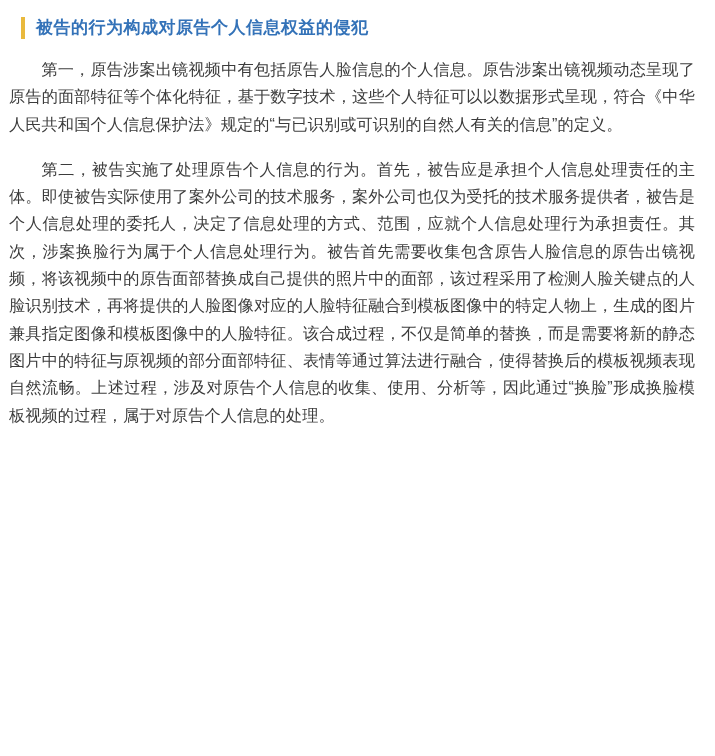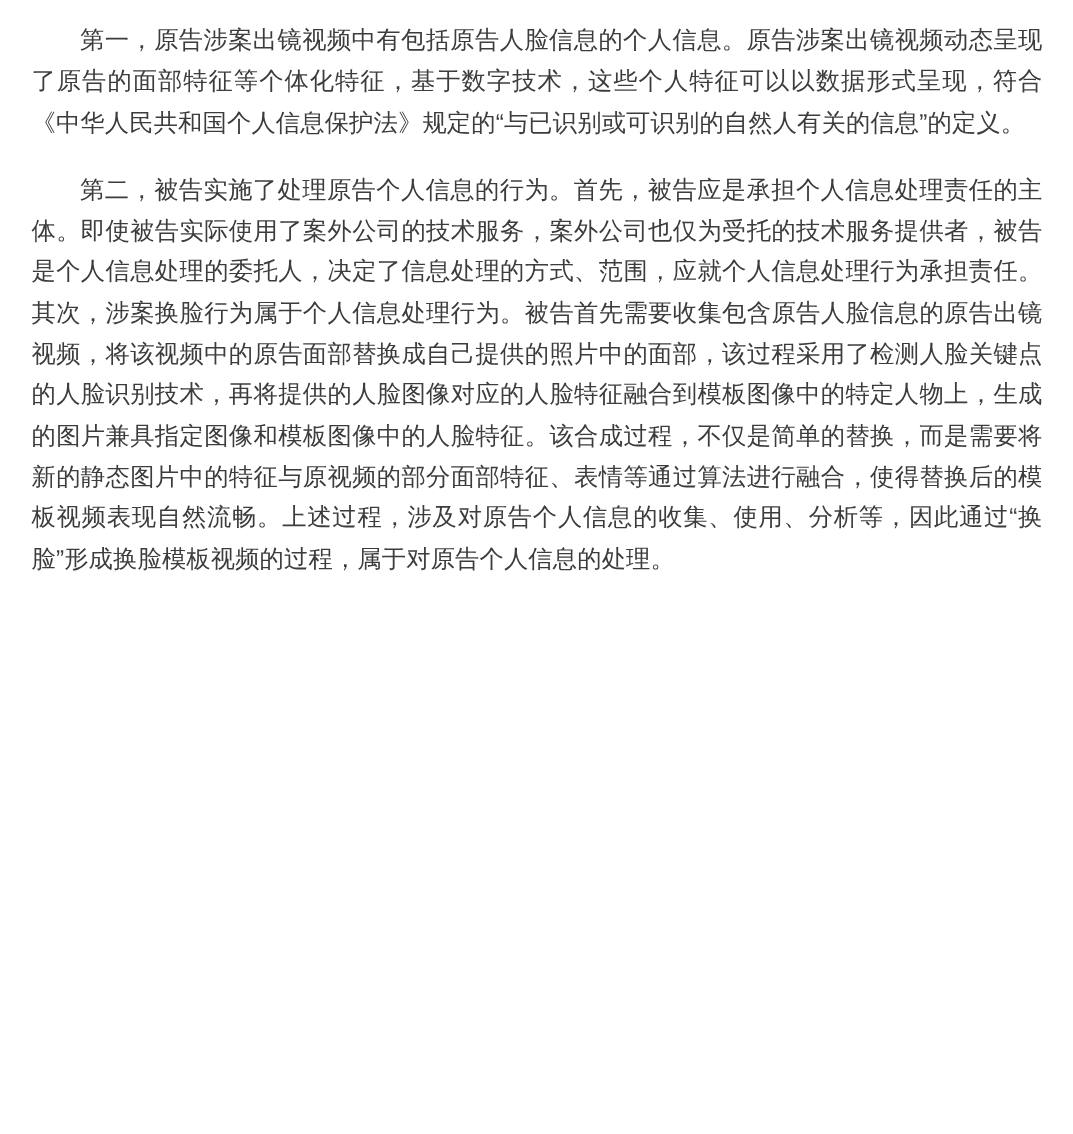--- a/index.html
+++ b/index.html
@@ -44,21 +44,21 @@
     font-size: 17px;
     font-weight: bold;
     letter-spacing: 0.5px;
     line-height: 22px;
     margin-left: 11px;
     white-space: nowrap;
   }
 
   
   .article-body {
-    padding: 0 20px 0 21px;
+    padding: 0 20px 0 9px;
     margin-top: 14px;
   }
   .paragraph {
     color: #3c3c3c;
     font-size: 16.2px;
     line-height: 27.3px;
     text-align: justify;
     text-justify: inter-ideograph;
     text-indent: 2em;
     margin: 0 0 18px 0;
@@ -67,19 +67,23 @@
   }
   .paragraph:last-child {
     margin-bottom: 0;
   }
 </style>
 </head>
 <body>
 
 <div class="page">
 
+  <div class="section-heading">
+    <span class="accent-bar"></span>
+    <span class="heading-text">被告的行为构成对原告个人信息权益的侵犯</span>
+  </div>
 
   <div class="article-body">
     <p class="paragraph">第一，原告涉案出镜视频中有包括原告人脸信息的个人信息。原告涉案出镜视频动态呈现了原告的面部特征等个体化特征，基于数字技术，这些个人特征可以以数据形式呈现，符合《中华人民共和国个人信息保护法》规定的“与已识别或可识别的自然人有关的信息”的定义。</p>
     <p class="paragraph">第二，被告实施了处理原告个人信息的行为。首先，被告应是承担个人信息处理责任的主体。即使被告实际使用了案外公司的技术服务，案外公司也仅为受托的技术服务提供者，被告是个人信息处理的委托人，决定了信息处理的方式、范围，应就个人信息处理行为承担责任。其次，涉案换脸行为属于个人信息处理行为。被告首先需要收集包含原告人脸信息的原告出镜视频，将该视频中的原告面部替换成自己提供的照片中的面部，该过程采用了检测人脸关键点的人脸识别技术，再将提供的人脸图像对应的人脸特征融合到模板图像中的特定人物上，生成的图片兼具指定图像和模板图像中的人脸特征。该合成过程，不仅是简单的替换，而是需要将新的静态图片中的特征与原视频的部分面部特征、表情等通过算法进行融合，使得替换后的模板视频表现自然流畅。上述过程，涉及对原告个人信息的收集、使用、分析等，因此通过“换脸”形成换脸模板视频的过程，属于对原告个人信息的处理。</p>
   </div>
 
 </div>
 
 </body></html>

